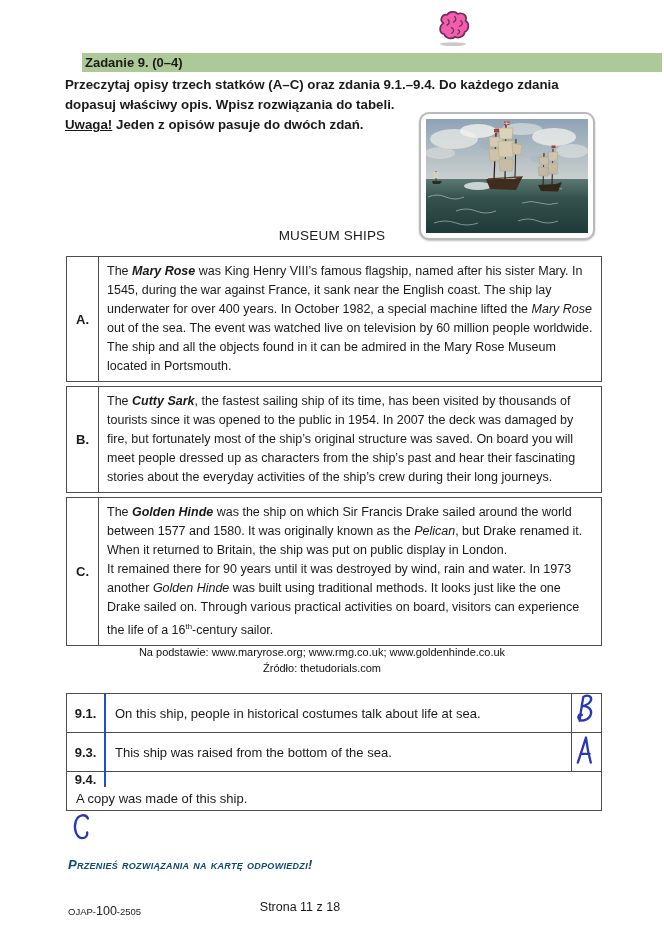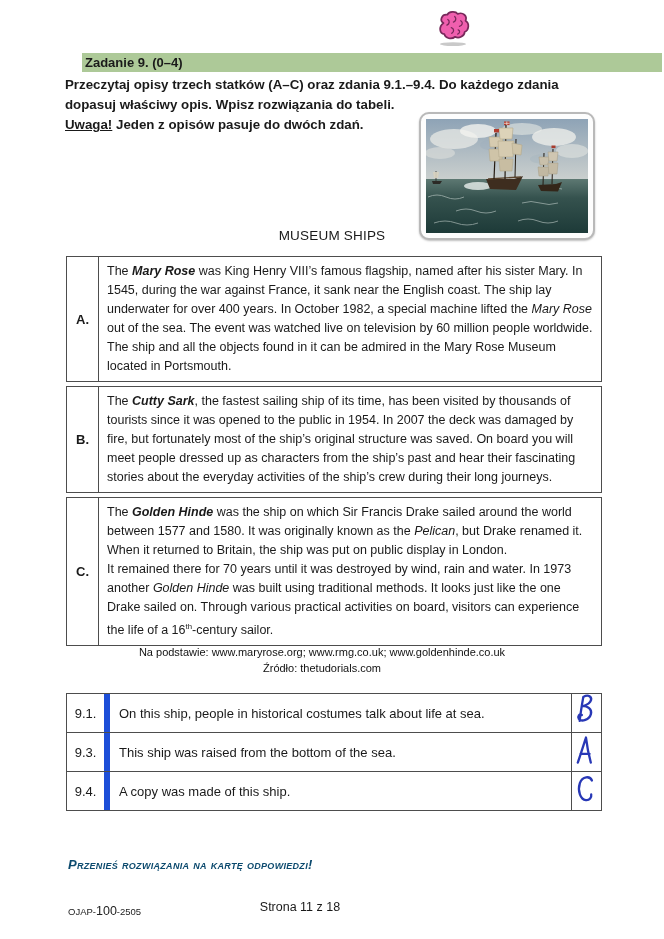--- a/index.html
+++ b/index.html
@@ -37,22 +37,22 @@
   .seg-i{font-style:italic;}
   .seg-bi{font-weight:bold;font-style:italic;}
   .seg-sup{vertical-align:super;font-size:.62em;}
 
   
   .sources{top:644px;left:0;width:600px;text-align:center;font-size:11px;line-height:16px;color:#111;margin-left:22px;}
 
   
   .answers-table{top:693px;left:66px;width:534px;border:1px solid #4d4d4d;}
   .q-row{display:flex;height:38px;border-bottom:1px solid #4d4d4d;}
-  .q-row:last-child{border-bottom:none;}
-  .q-num{width:37px;flex:0 0 auto;border-right:6px solid #1d4ed8;display:flex;align-items:center;justify-content:center;font-weight:normal;font-size:13px;}
+  .q-row:last-child{border-bottom:none;flex-direction:column;}
+  .q-num{width:37px;flex:0 0 auto;border-right:2px solid #1d4ed8;display:flex;align-items:center;justify-content:center;font-weight:bold;font-size:13px;}
   .q-text{flex:1;display:flex;align-items:center;padding-left:9px;font-size:13px;}
   .q-ans{width:29px;flex:0 0 auto;border-left:1px solid #4d4d4d;position:relative;}
   .hand-letter{position:absolute;left:1px;top:0;width:25px;height:37px;overflow:visible;}
   .hand-letter path{fill:none;stroke:#2838b6;stroke-width:2.4;stroke-linecap:round;stroke-linejoin:round;}
   .q-row:nth-child(1) .hand-letter{transform:rotate(3deg);top:-2px;}
   .q-row:nth-child(3) .hand-letter{transform:rotate(1deg);}
   .q-row:nth-child(4) .hand-letter{transform:rotate(-2deg);top:1px;}
 
   
   .transfer-note{top:857px;left:68px;font-size:13px;font-weight:bold;font-style:italic;font-variant:small-caps;color:#0c4a6e;letter-spacing:.3px;}
@@ -166,21 +166,21 @@
 </section>
 
 <section class="abs desc-box box-b">
   <div class="label-cell">B.</div>
   <div class="text-cell"><span>The </span><span class="seg-bi">Cutty Sark</span><span>, the fastest sailing ship of its time, has been visited by thousands of tourists since it was opened to the public in 1954. In 2007 the deck was damaged by fire, but fortunately most of the ship’s original structure was saved. On board you will meet people dressed up as characters from the ship’s past and hear their fascinating stories about the everyday activities of the ship’s crew during their long journeys.</span></div>
 </section>
 
 <section class="abs desc-box box-c">
   <div class="label-cell">C.</div>
   <div class="text-cell"><span>The </span><span class="seg-bi">Golden Hinde</span><span> was the ship on which Sir Francis Drake sailed around the world between 1577 and 1580. It was originally known as the </span><span class="seg-i">Pelican</span><span>, but Drake renamed it. When it returned to Britain, the ship was put on public display in London.
-It remained there for 70 years until it was destroyed by wind, rain and water. In 1973 another </span><span class="seg-i">Golden Hinde</span><span> was built using traditional methods. It looks just like the one Drake sailed on. Through various practical activities on board, visitors can experience the life of a 16</span><span class="seg-sup">th</span><span>-century sailor.</span></div>
+It remained there for 90 years until it was destroyed by wind, rain and water. In 1973 another </span><span class="seg-i">Golden Hinde</span><span> was built using traditional methods. It looks just like the one Drake sailed on. Through various practical activities on board, visitors can experience the life of a 16</span><span class="seg-sup">th</span><span>-century sailor.</span></div>
 </section>
 
 <div class="abs sources">
   <div>Na podstawie: www.maryrose.org; www.rmg.co.uk; www.goldenhinde.co.uk</div>
   <div>Źródło: thetudorials.com</div>
 </div>
 
 <div class="abs answers-table">
   <div class="q-row">
     <div class="q-num">9.1.</div>

